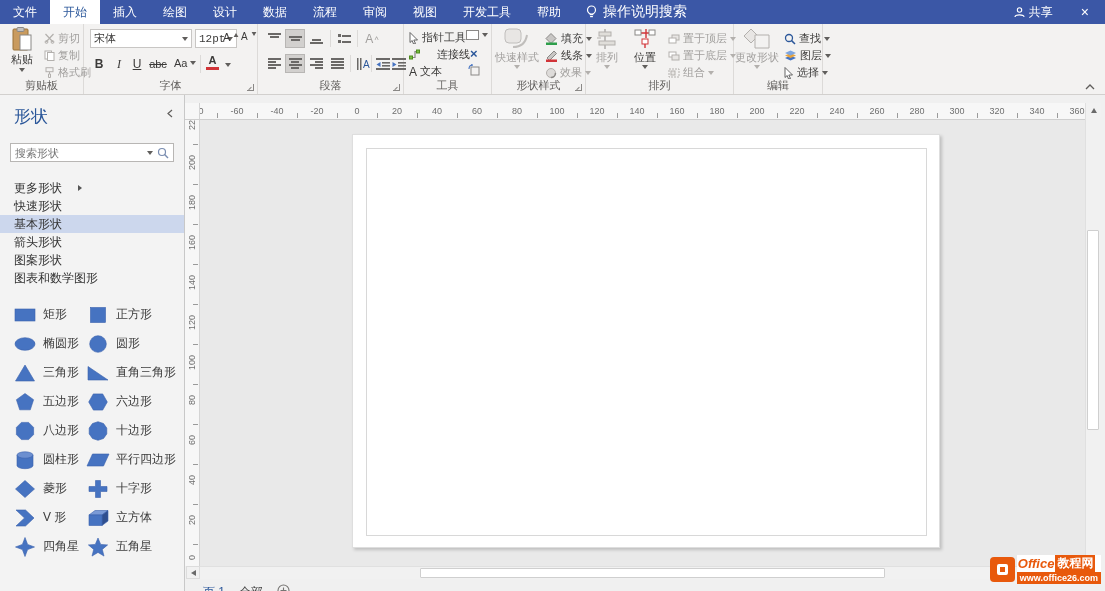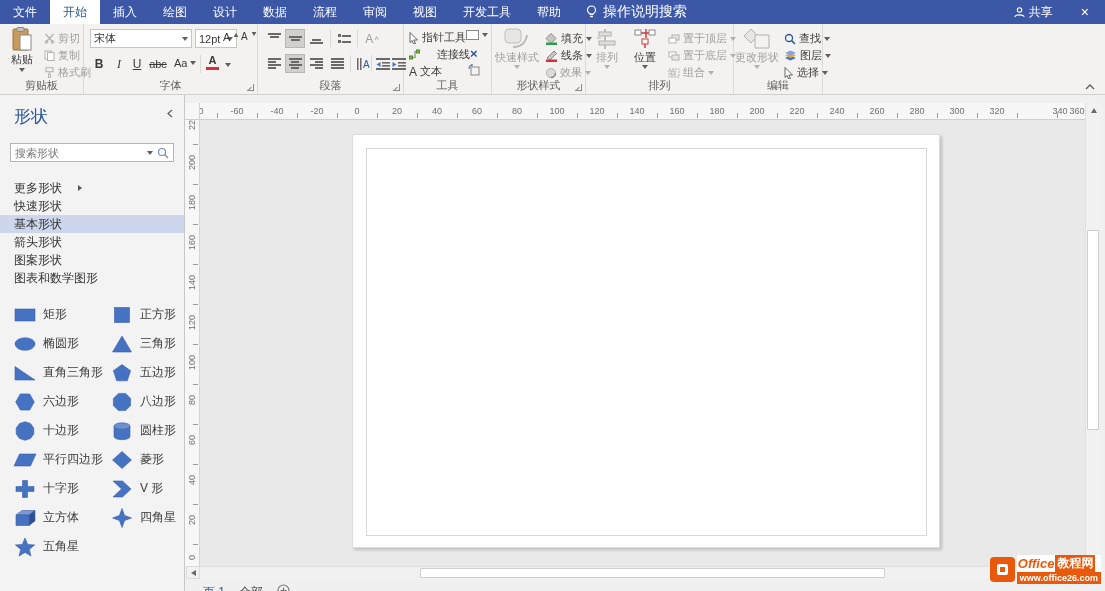--- a/index.html
+++ b/index.html
@@ -22,21 +22,21 @@
   .rgroup { position:absolute; top:0; height:70px; border-right:1px solid #dcdad8; }
   .glabel { position:absolute; bottom:1px; left:0; width:100%; text-align:center; font-size:11px; color:#605e5c; }
   .launcher { position:absolute; right:3px; bottom:3px; width:7px; height:7px; border-right:1px solid #8a8886; border-bottom:1px solid #8a8886; }
   .launcher:after { content:""; position:absolute; right:1px; bottom:1px; width:4px; height:1px; background:#8a8886; transform:rotate(-45deg); }
   .dd { width:0; height:0; border-left:3px solid transparent; border-right:3px solid transparent; border-top:4px solid #605e5c; display:inline-block; }
   .dd.gray { border-top-color:#b3b0ad; }
   .grayed { color:#a19f9d !important; }
   .bigbtn { position:absolute; display:flex; flex-direction:column; align-items:center; font-size:11px; line-height:13px; text-align:center; }
   .mini { position:absolute; display:flex; align-items:center; gap:3px; font-size:11px; white-space:nowrap; }
   .combo { position:absolute; height:19px; background:#fff; border:1px solid #c8c6c4; display:flex; align-items:center; font-size:11px; padding:0 3px; }
-  .combo .cval { flex:1; overflow:hidden; white-space:nowrap; }
+  .combo .cval { flex:1; overflow:hidden; white-space:nowrap;font-family:Liberation Mono, monospace; }
   .fbtn { position:absolute; top:31px; height:18px; width:18px; display:flex; align-items:center; justify-content:center; font-size:12px; }
   .pressed { background:#d2d0ce; border:1px solid #b8b6b4; }
   .pbtn { position:absolute; width:20px; height:19px; display:flex; align-items:center; justify-content:center; }
   .vsep { position:absolute; width:1px; background:#dcdad8; }
   .bars { width:13px; height:11px; background-repeat:no-repeat; }
   .ic-atop   { background-image:linear-gradient(#6b6967,#6b6967),linear-gradient(#6b6967,#6b6967); background-size:13px 2px,9px 2px; background-position:center 0,center 3px; }
   .ic-amid   { background-image:linear-gradient(#6b6967,#6b6967),linear-gradient(#6b6967,#6b6967); background-size:13px 2px,9px 2px; background-position:center 3px,center 6px; }
   .ic-abot   { background-image:linear-gradient(#6b6967,#6b6967),linear-gradient(#6b6967,#6b6967); background-size:13px 2px,9px 2px; background-position:center 9px,center 6px; }
   .ic-left   { background-image:linear-gradient(#6b6967,#6b6967),linear-gradient(#6b6967,#6b6967),linear-gradient(#6b6967,#6b6967),linear-gradient(#6b6967,#6b6967); background-size:13px 2px,8px 2px,13px 2px,8px 2px; background-position:0 0,0 3px,0 6px,0 9px; }
   .ic-center { background-image:linear-gradient(#6b6967,#6b6967),linear-gradient(#6b6967,#6b6967),linear-gradient(#6b6967,#6b6967),linear-gradient(#6b6967,#6b6967); background-size:13px 2px,8px 2px,13px 2px,8px 2px; background-position:center 0,center 3px,center 6px,center 9px; }
@@ -492,20 +492,28 @@
           </span>
           <span class="slabel">正方形</span>
         </div>
         <div class="sitem">
           <span>
             <svg width="26" height="20" viewBox="0 0 24 20">
               <ellipse cx="12" cy="10" rx="10" ry="6.3" fill="#4673c1" stroke="#3a62ad" stroke-width="0.6"></ellipse>
             </svg>
           </span>
           <span class="slabel">椭圆形</span>
+        </div>
+        <div class="sitem">
+          <span>
+            <svg width="26" height="20" viewBox="0 0 24 20">
+              <circle cx="12" cy="10" r="8.3" fill="#4673c1" stroke="#3a62ad" stroke-width="0.6"></circle>
+            </svg>
+          </span>
+          <span class="slabel">圆形</span>
         </div>
         <div class="sitem">
           <span>
             <svg width="26" height="20" viewBox="0 0 24 20">
               <polygon points="12,2 21.5,18 2.5,18" fill="#4673c1" stroke="#3a62ad" stroke-width="0.6"></polygon>
             </svg>
           </span>
           <span class="slabel">三角形</span>
         </div>
         <div class="sitem">
@@ -656,21 +664,21 @@
         <div class="htick" style="left: 637px;">240</div>
         <div class="htickline" style="left: 657px;"></div>
         <div class="htick" style="left: 677px;">260</div>
         <div class="htickline" style="left: 697px;"></div>
         <div class="htick" style="left: 717px;">280</div>
         <div class="htickline" style="left: 737px;"></div>
         <div class="htick" style="left: 757px;">300</div>
         <div class="htickline" style="left: 777px;"></div>
         <div class="htick" style="left: 797px;">320</div>
         <div class="htickline" style="left: 817px;"></div>
-        <div class="htick" style="left: 860px;">340</div>
+        <div class="htick" style="left: 837px;">340</div>
         <div class="htickline" style="left: 857px;"></div>
         <div class="htick" style="left: 877px;">360</div>
       </div>
     <div class="vruler" id="vruler">
         <div class="vtick" style="top: -5px;">220</div>
         <div class="vtick" style="top: 35px;">200</div>
         <div class="vtickline" style="top: 24px;"></div>
         <div class="vtick" style="top: 75px;">180</div>
         <div class="vtickline" style="top: 64px;"></div>
         <div class="vtick" style="top: 115px;">160</div>

